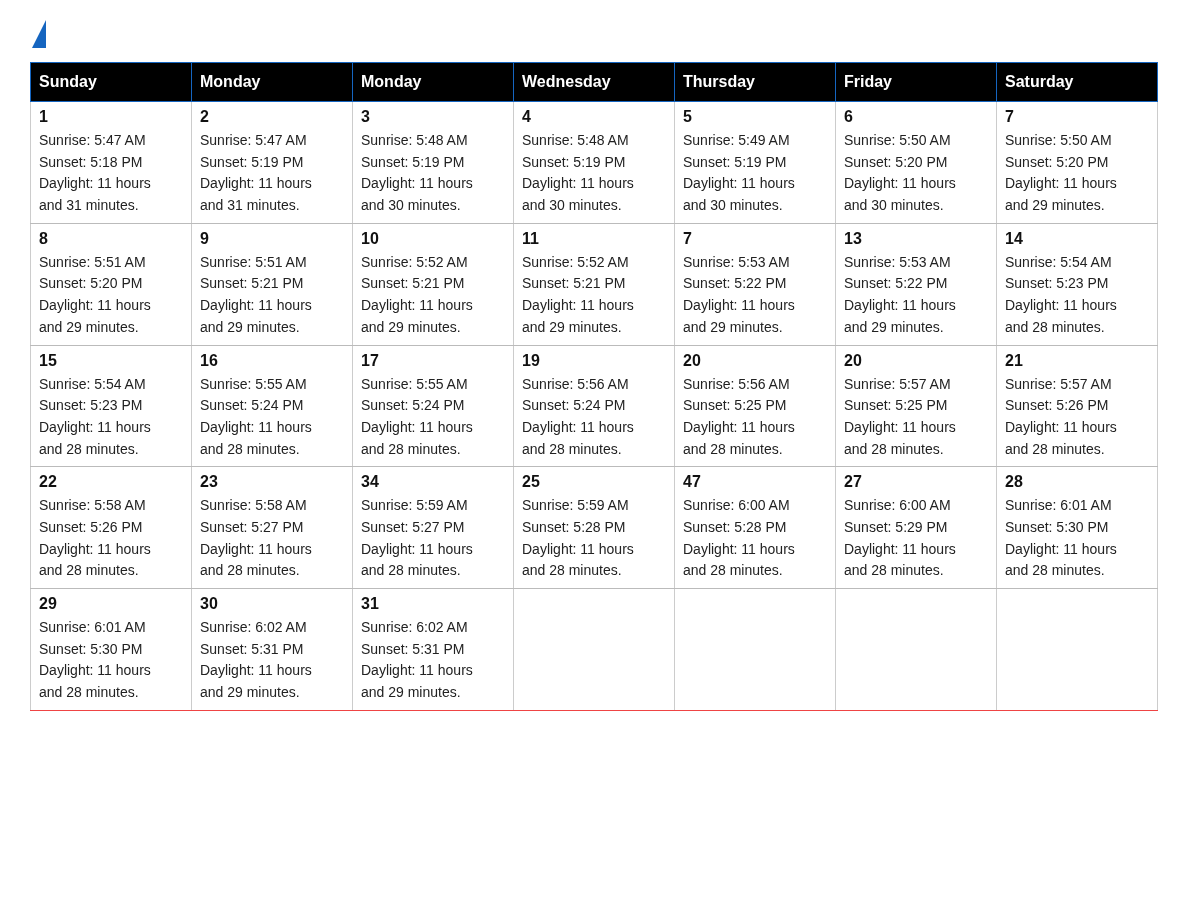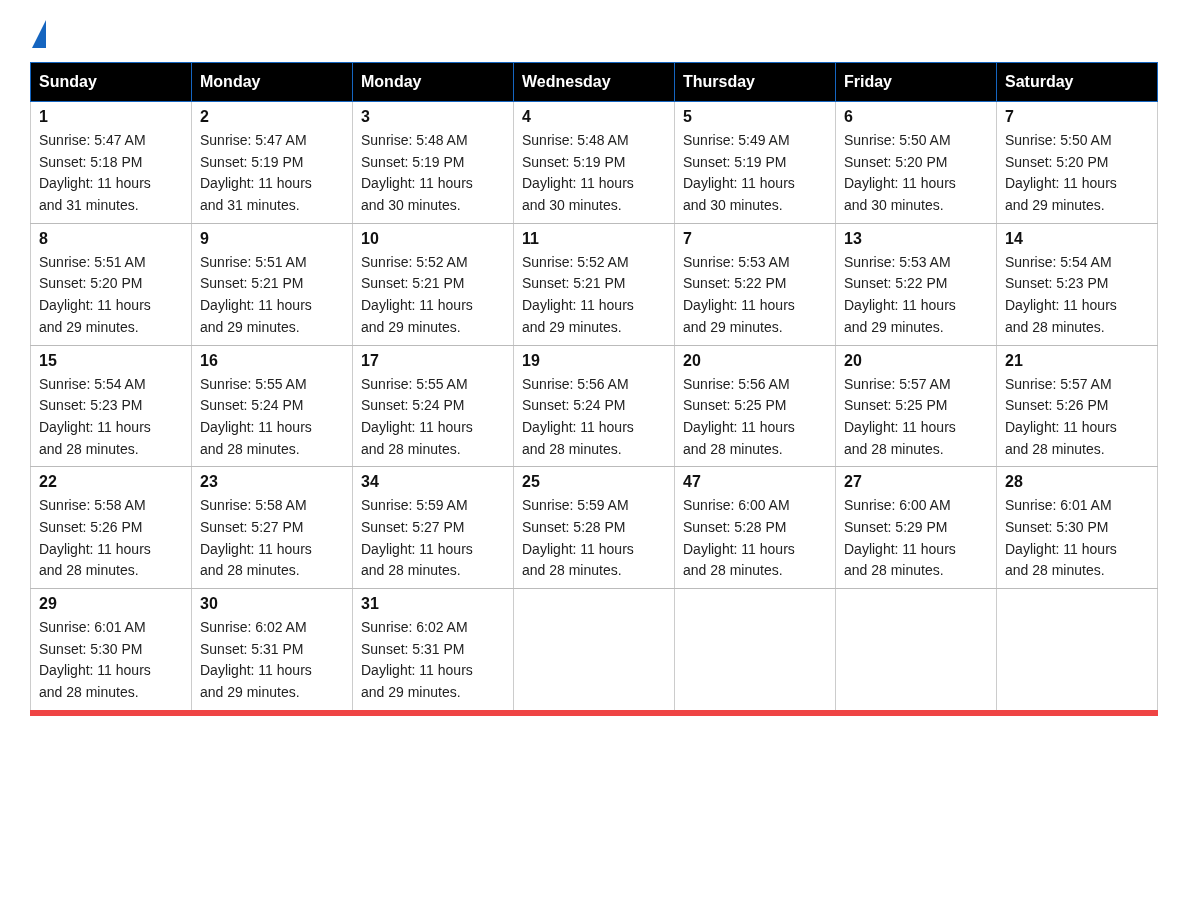--- a/index.html
+++ b/index.html
@@ -85,21 +85,21 @@
     }
     .day-info {
       font-size: 14px;
       color: #222;
       line-height: 1.55;
     }
     .calendar-table tr td {
       border-bottom: 1px solid #bbb;
     }
     .calendar-table tbody tr:last-child td {
-      border-bottom: 6px solid #ef4444;
+      border-bottom: 1px solid #ef4444;
     }
     .empty-cell {
       background: #fff;
     }
     .logo-wrapper {
       display: flex;
       flex-direction: column;
       align-items: flex-start;
     }
     .logo-line1 {

